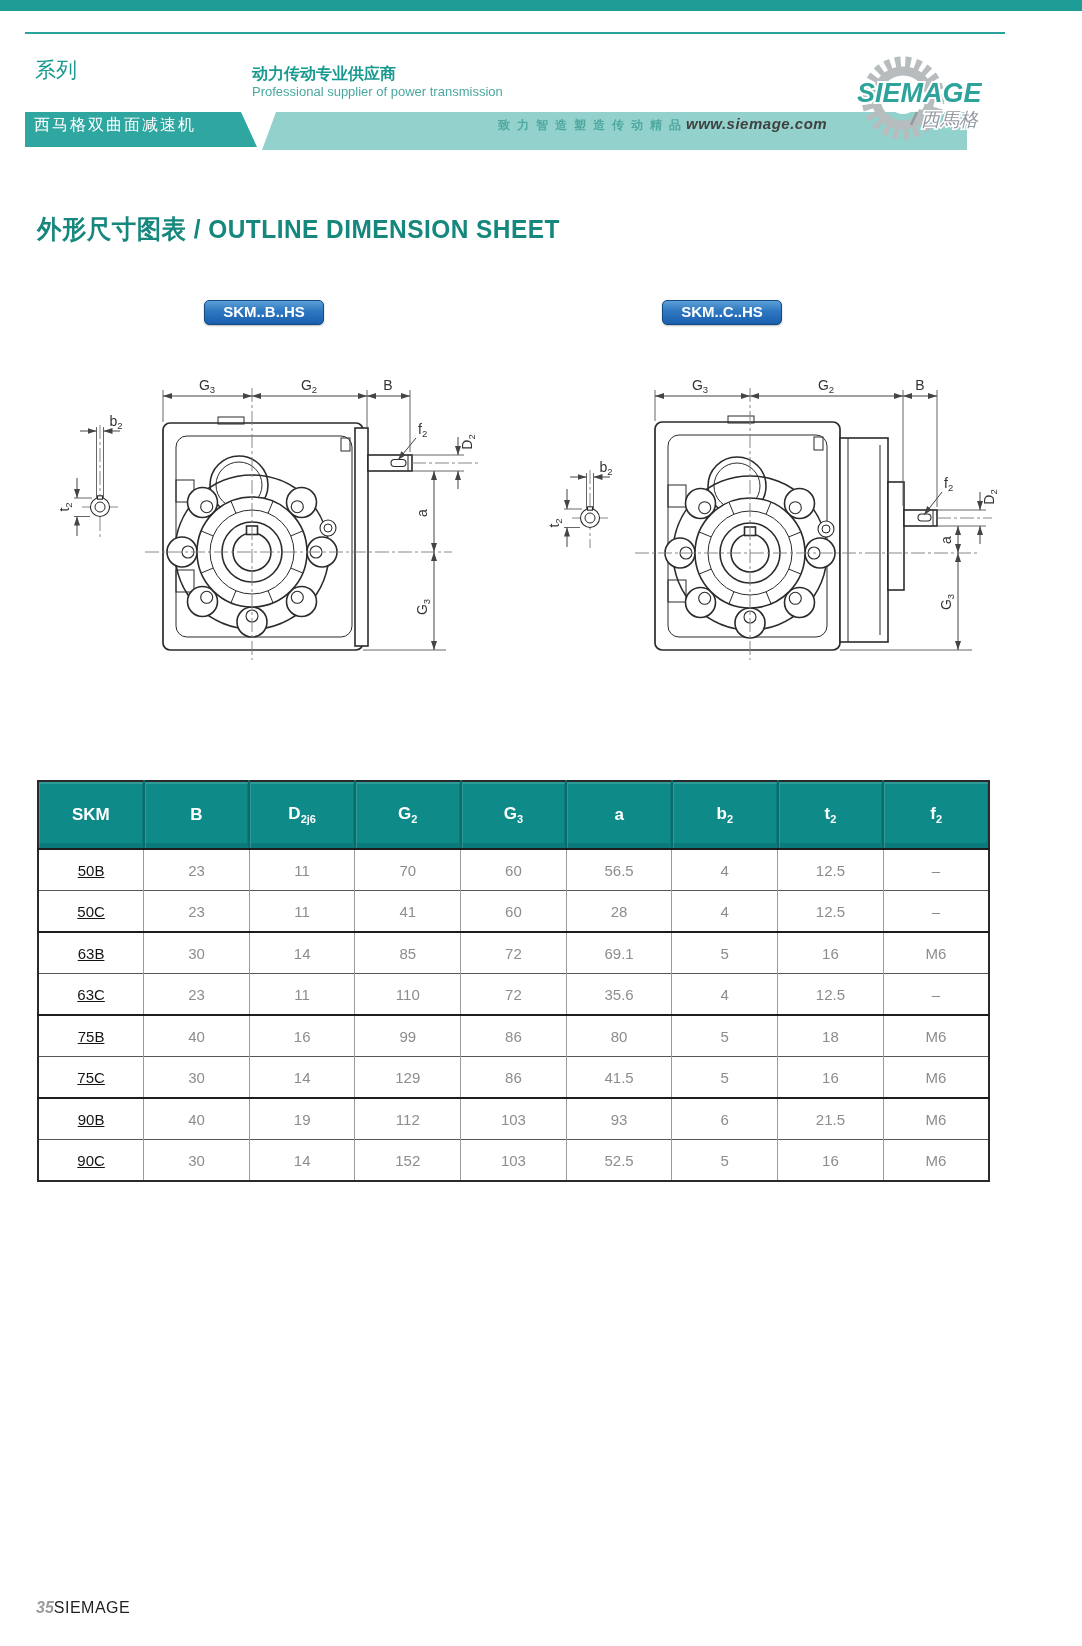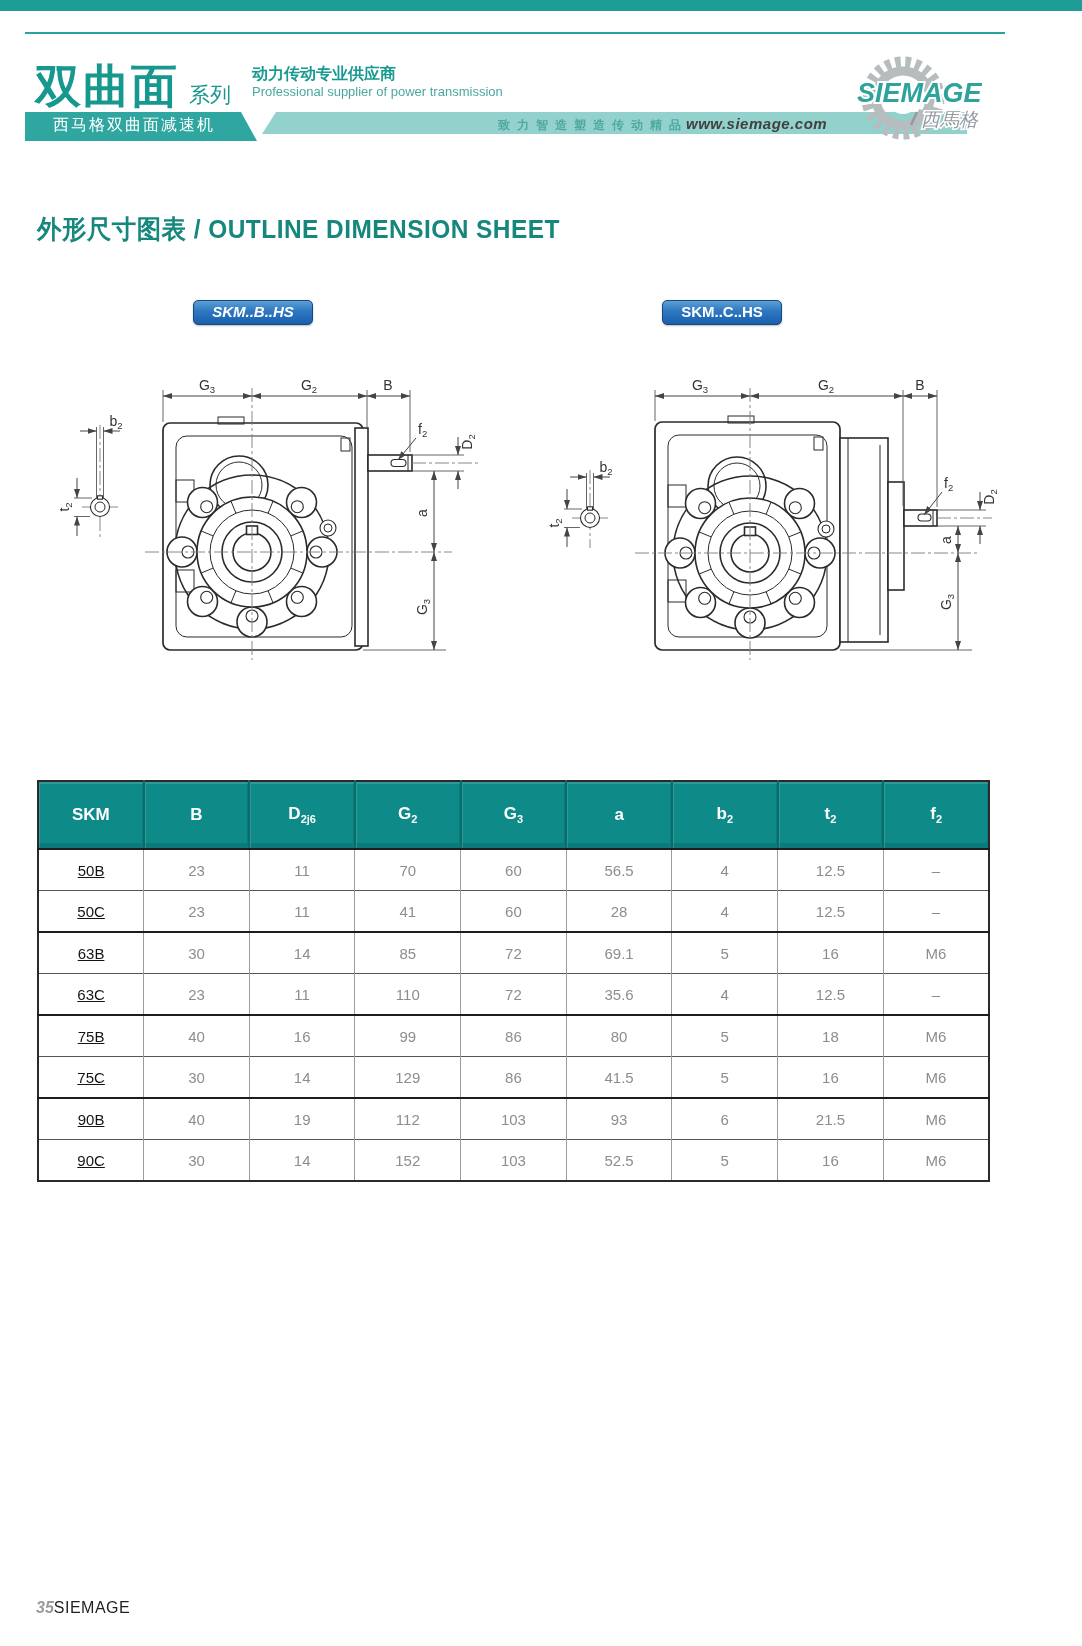--- a/index.html
+++ b/index.html
@@ -8,24 +8,24 @@
 
   
   .topbar{left:0;top:0;width:1082px;height:11px;background:#1e9c96;}
   .rule{left:25px;top:32px;width:980px;height:2px;background:#2aa39c;}
   .brand{left:35px;top:56px;display:flex;align-items:baseline;gap:10px;color:#17988e;}
   .brand .big{font-size:46px;font-weight:bold;letter-spacing:2px;}
   .brand .small{font-size:21px;font-weight:normal;}
   .supplier{left:252px;top:64px;line-height:1.25;}
   .supplier .cn{font-size:16px;font-weight:bold;color:#189a90;}
   .supplier .en{font-size:13px;color:#4aa8a0;}
-  .banner-dark{left:25px;top:112px;width:232px;height:29px;background:#2fa7a0;color:#fff;
-    font-size:16px;letter-spacing:2px;line-height:25px;padding-left:28px;box-sizing:border-box;
+  .banner-dark{left:25px;top:112px;width:232px;height:35px;background:#2fa7a0;color:#fff;
+    font-size:16px;letter-spacing:2px;line-height:25px;padding-left:9px;box-sizing:border-box;
     clip-path:polygon(0 0,calc(100% - 16px) 0,100% 100%,0 100%);}
-  .banner-light{left:262px;top:112px;width:705px;height:22px;background:#93d2cc;
+  .banner-light{left:262px;top:112px;width:705px;height:38px;background:#93d2cc;
     clip-path:polygon(14px 0,100% 0,100% 100%,0 100%);}
   .banner-light .slogan{position:absolute;left:236px;top:5px;font-size:12px;font-weight:bold;
     letter-spacing:7px;color:#4fa8a0;}
   .banner-light .site{position:absolute;left:424px;top:3px;font-size:15px;font-weight:bold;
     font-style:italic;color:#404040;letter-spacing:0.5px;}
   .logo{left:855px;top:50px;width:160px;height:95px;}
 
   
   .page-title{left:37px;top:212px;font-size:26px;font-weight:bold;color:#15877d;
     letter-spacing:0.5px;transform:scaleX(0.94);transform-origin:left;white-space:nowrap;}
@@ -66,21 +66,20 @@
   .footer .num{color:#9b9b9b;font-weight:bold;font-style:italic;}
   .footer .brandname{color:#1f1f1f;letter-spacing:0.5px;}
 </style>
 </head>
 <body>
 
 <div class="abs topbar"></div>
 <div class="abs rule"></div>
 
 <div class="abs brand">
-  <span class="big">双曲面</span>
   <span class="small">系列</span>
 </div>
 
 <div class="abs supplier">
   <div class="cn">动力传动专业供应商</div>
   <div class="en">Professional supplier of power transmission</div>
 </div>
 
 <div class="abs banner-dark">西马格双曲面减速机</div>
 <div class="abs banner-light">
@@ -95,21 +94,21 @@
     <path d="M33 70 A22 22 0 0 0 67 60" fill="none" stroke="#b7bcbe" stroke-width="6"></path>
     <circle cx="48" cy="48" r="16" fill="#ffffff"></circle>
   </g>
   <text x="2" y="52" font-size="27" font-style="italic" font-weight="bold" fill="#2ea39b" stroke="#ffffff" stroke-width="4" paint-order="stroke">SIEMAGE</text>
   <line x1="56" y1="75" x2="62" y2="62" stroke="#9599a0" stroke-width="2.5"></line>
   <text x="66" y="76" font-size="19" font-style="italic" fill="#9599a0" stroke="#ffffff" stroke-width="3" paint-order="stroke">西馬格</text>
 </svg>
 
 <div class="abs page-title">外形尺寸图表 / OUTLINE DIMENSION SHEET</div>
 
-<div class="abs skm-label" style="left:193px;top:300px;font-style:italic;">SKM..B..HS</div>
+<div class="abs skm-label" style="left:204px;top:300px;">SKM..B..HS</div>
 <div class="abs skm-label" style="left:662px;top:300px;">SKM..C..HS</div>
 
 <svg class="abs" style="left:60px;top:330px;" width="430" height="330" viewBox="0 0 430 330">
   <defs>
     <marker id="ar" markerWidth="10" markerHeight="8" refX="9" refY="3" orient="auto-start-reverse">
       <path d="M0,0 L9,3 L0,6 Z" fill="#444"></path>
     </marker>
 
     <g id="flangeAsm">
       <circle cx="-13" cy="-67" r="29" class="part" stroke-width="1.7"></circle>

